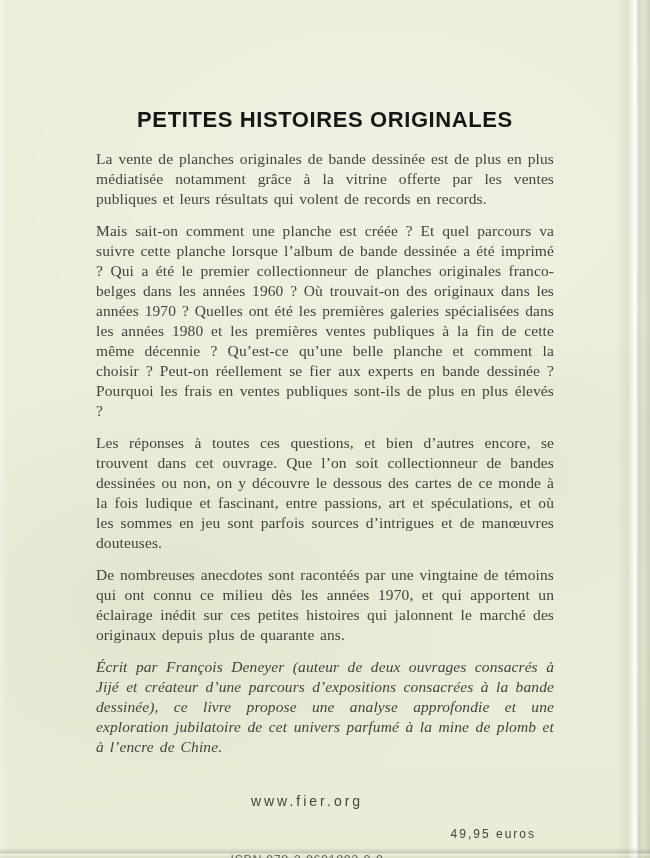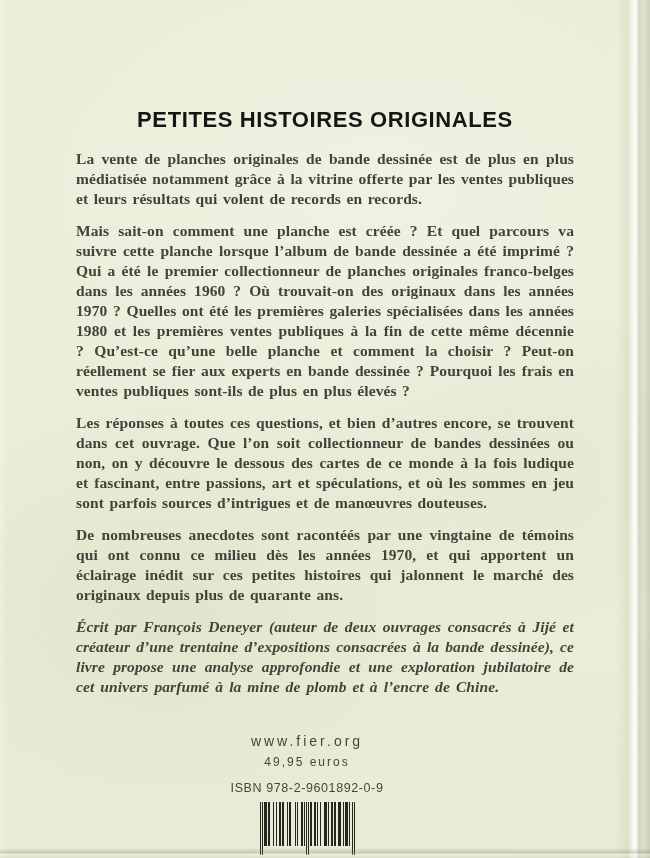--- a/index.html
+++ b/index.html
@@ -23,54 +23,54 @@
       rgba(118,124,94,.20) 68%,
       rgba(118,124,94,.10) 80%,
       rgba(118,124,94,.24) 100%);
   }
   .bottom-edge{
     position:absolute;left:0;bottom:0;width:100%;height:10px;pointer-events:none;
     background:linear-gradient(to bottom,
       rgba(108,114,84,0) 0%, rgba(108,114,84,.26) 45%,
       rgba(255,255,255,.28) 68%, rgba(140,146,112,.16) 100%);
   }
-  .content{position:absolute;inset:0;padding:0 76px;box-sizing:border-box;}
+  .content{position:absolute;inset:0;padding:0 96px;box-sizing:border-box;}
   .title{
     margin:107px 0 0;text-align:center;color:var(--title_ink);
     font-family:"Liberation Sans", sans-serif;font-weight:700;
     font-size:22px;line-height:1.15;letter-spacing:.6px;
   }
   .para{
     margin:12px 0 0;text-align:justify;color:var(--ink);
-    font-size:15.5px;line-height:20px;word-spacing:1.5px;letter-spacing:.1px;font-weight:bold;
+    font-size:15.5px;line-height:20px;word-spacing:1.5px;letter-spacing:.1px;
   }
   .para.first{margin-top:17px;}
   .para.author{font-style:italic;word-spacing:2px;}
   .footer{
     margin-top:36px;text-align:center;transform:translateX(-18px);
     font-family:"Liberation Sans", sans-serif;color:var(--footer_ink);
   }
   .website{font-size:14px;letter-spacing:3px;}
-  .price{margin-top:6px;font-size:12px;letter-spacing:2px;}
+  .price{margin-top:18px;font-size:12px;letter-spacing:2px;text-align:right;}
   .isbn{margin-top:12px;font-size:12.5px;letter-spacing:.6px;}
   .barcode{position:relative;width:95px;height:57px;margin:7px auto 0;}
   .barcode svg{position:absolute;left:0;top:0;display:block;}
 </style>
 </head>
 <body>
 
 <div class="cover">
   <div class="content">
     <h1 class="title">PETITES HISTOIRES ORIGINALES</h1>
 
     <p class="para first">La vente de planches originales de bande dessinée est de plus en plus médiatisée notamment grâce à la vitrine offerte par les ventes publiques et leurs résultats qui volent de records en records.</p>
     <p class="para">Mais sait-on comment une planche est créée ? Et quel parcours va suivre cette planche lorsque l’album de bande dessinée a été imprimé ? Qui a été le premier collectionneur de planches originales franco-belges dans les années 1960 ? Où trouvait-on des originaux dans les années 1970 ? Quelles ont été les premières galeries spécialisées dans les années 1980 et les premières ventes publiques à la fin de cette même décennie ? Qu’est-ce qu’une belle planche et comment la choisir ? Peut-on réellement se fier aux experts en bande dessinée ? Pourquoi les frais en ventes publiques sont-ils de plus en plus élevés ?</p>
     <p class="para">Les réponses à toutes ces questions, et bien d’autres encore, se trouvent dans cet ouvrage. Que l’on soit collectionneur de bandes dessinées ou non, on y découvre le dessous des cartes de ce monde à la fois ludique et fascinant, entre passions, art et spéculations, et où les sommes en jeu sont parfois sources d’intrigues et de manœuvres douteuses.</p>
     <p class="para">De nombreuses anecdotes sont racontéés par une vingtaine de témoins qui ont connu ce milieu dès les années 1970, et qui apportent un éclairage inédit sur ces petites histoires qui jalonnent le marché des originaux depuis plus de quarante ans.</p>
-    <p class="para author">Écrit par François Deneyer (auteur de deux ouvrages consacrés à Jijé et créateur d’une trentaine d’expositions consacrées à la bande dessinée), ce livre propose une analyse approfondie et une exploration jubilatoire de cet univers parfumé à la mine de plomb et à l’encre de Chine.</p>
+    <p class="para author">Écrit par François Deneyer (auteur de deux ouvrages consacrés à Jijé et créateur d’une parcours d’expositions consacrées à la bande dessinée), ce livre propose une analyse approfondie et une exploration jubilatoire de cet univers parfumé à la mine de plomb et à l’encre de Chine.</p>
 
     <div class="footer">
       <div class="website">www.fier.org</div>
       <div class="price">49,95 euros</div>
       <div class="isbn">ISBN 978-2-9601892-0-9</div>
       <div class="barcode">
         <svg width="95" height="57" viewBox="0 0 95 57">
             <g fill="#26261f">
               <rect x="0" y="0" width="1" height="53"></rect>
               <rect x="2" y="0" width="1" height="53"></rect>

